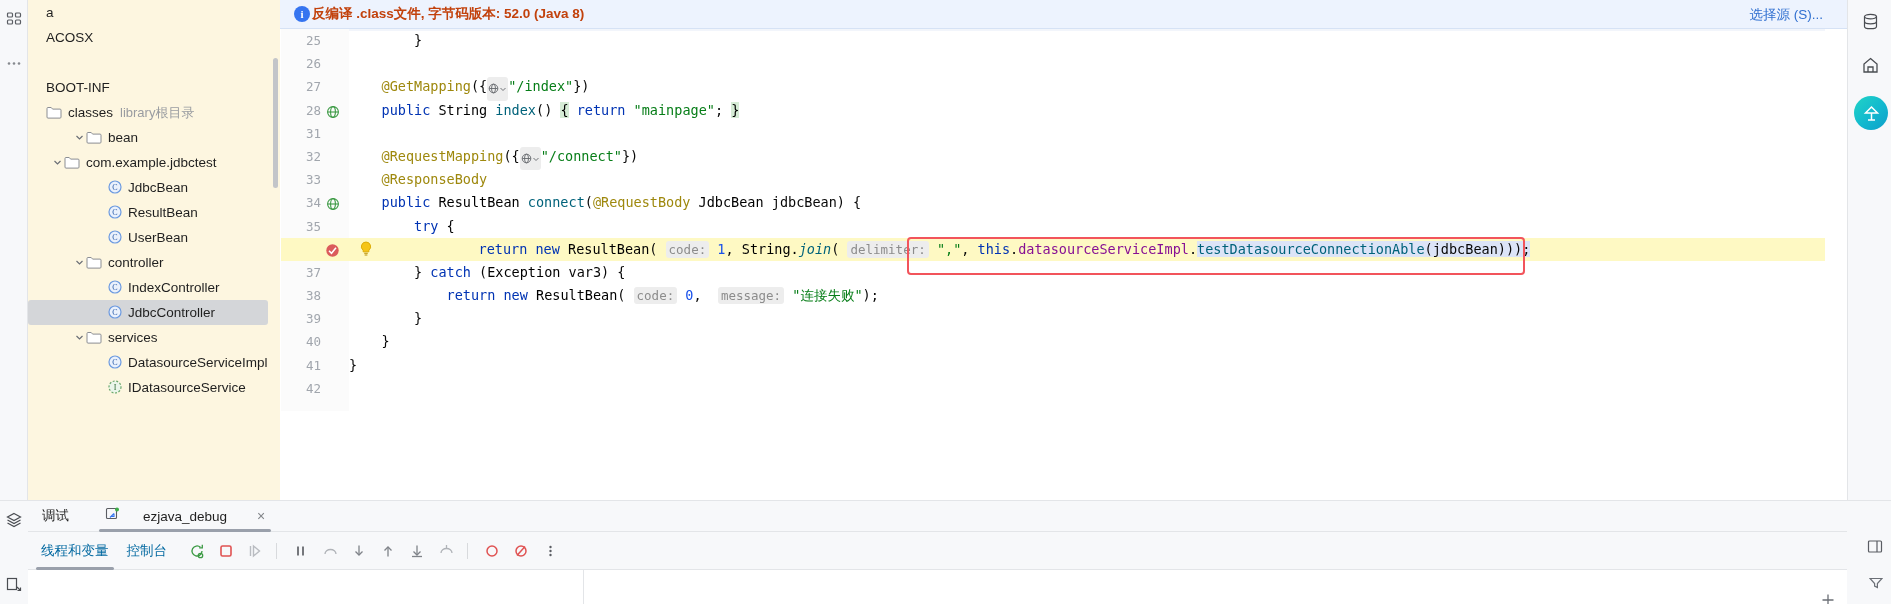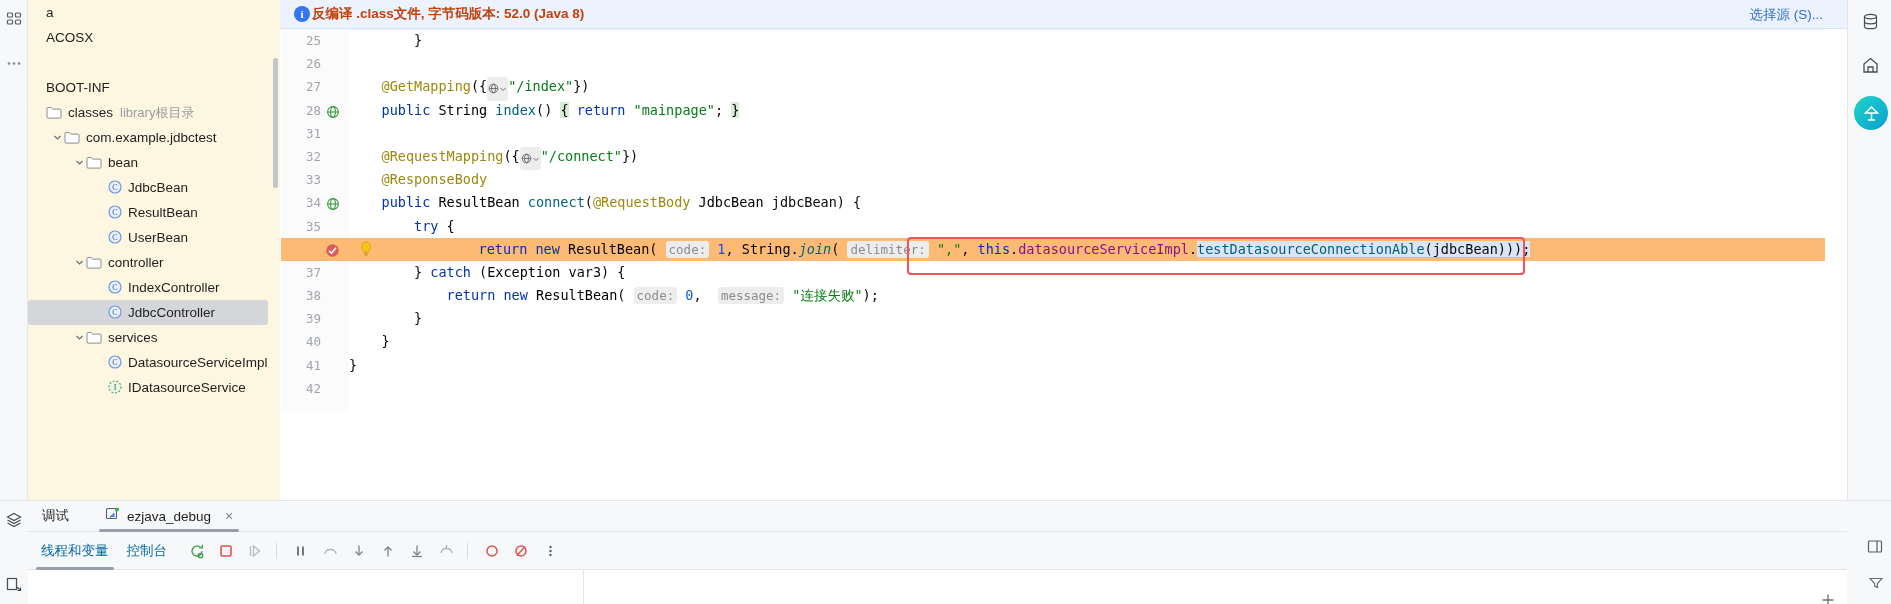--- a/index.html
+++ b/index.html
@@ -91,21 +91,21 @@
   .cline {
     position: relative; height: 23.2px; line-height: 23.2px;
     font-family: "DejaVu Sans Mono", monospace; font-size: 13.5px;
     white-space: pre;
   }
   .lnum {
     position: absolute; left: 0; width: 40px; text-align: right;
     color: #a1a6ad; font-family: "DejaVu Sans Mono", monospace; font-size: 12.5px;
   }
   .ctext { position: absolute; left: 68px; }
-  .cline.hl { background: #fdba74; }
+  .cline.hl { background: #fef9c3; }
   .cline.hl .ctext { left: 68px; }
 
   
   .kw   { color: #0033b3; }
   .str  { color: #067d17; }
   .anno { color: #9e880d; }
   .num  { color: #1750eb; }
   .typ  { color: #000000; }
   .mth  { color: #00627a; }
   .fld  { color: #871094; }
@@ -157,21 +157,21 @@
     background: #f7f8fa; border-top: 1px solid #e3e5e8;
   }
   .dbg-rail { position: absolute; left: 0; top: 0; width: 28px; height: 104px; }
   .dbg-tabs {
     position: absolute; left: 28px; top: 0; width: 1819px; height: 31px;
     display: flex; align-items: center; border-bottom: 1px solid #e3e5e8;
   }
   .dbg-title { margin-left: 14px; font-size: 13.5px; color: #1f1f1f; }
   .dbg-tab {
     margin-left: 30px; height: 31px; display: flex; align-items: center;
-    position: relative; padding: 12px 6px;
+    position: relative; padding: 12px 6px; gap: 16px;
   }
   .dbg-tab .tlabel { font-size: 13.5px; color: #1f1f1f; margin-left: 7px; }
   .dbg-tab .tclose { margin-left: 14px; color: #818489; font-size: 14px; }
   .dbg-tab .underline {
     position: absolute; left: 0; bottom: 0; width: 100%; height: 2.5px;
     background: #9aa0ab; border-radius: 2px;
   }
   .dbg-toolbar {
     position: absolute; left: 28px; top: 31px; width: 1819px; height: 38px;
     display: flex; align-items: center; border-bottom: 1px solid #e3e5e8;
@@ -249,41 +249,41 @@
           <span class="lbl">BOOT-INF</span>
         </div>
         <div class="proj-row ind0">
           <span class="chev"></span>
           <span class="folder-ico"><svg width="16" height="13" viewBox="0 0 16 13" fill="#fff" stroke="#8b8e93" stroke-width="1">
               <path d="M1 2.5 a1 1 0 0 1 1 -1 h3.2 l1.4 1.6 H14 a1 1 0 0 1 1 1 v7 a1 1 0 0 1 -1 1 H2 a1 1 0 0 1 -1 -1 Z"></path>
             </svg></span>
           <span class="lbl">classes</span>
           <span class="sublabel">library根目录</span>
         </div>
+        <div class="proj-row ind2">
+          <span class="chev">
+            <svg width="9" height="9" viewBox="0 0 9 9" fill="none" stroke="#6b6f76" stroke-width="1.2">
+              <path d="M1.5 3 L4.5 6 L7.5 3"></path>
+            </svg>
+          </span>
+          <span class="folder-ico"><svg width="16" height="13" viewBox="0 0 16 13" fill="#fff" stroke="#8b8e93" stroke-width="1">
+              <path d="M1 2.5 a1 1 0 0 1 1 -1 h3.2 l1.4 1.6 H14 a1 1 0 0 1 1 1 v7 a1 1 0 0 1 -1 1 H2 a1 1 0 0 1 -1 -1 Z"></path>
+            </svg></span>
+          <span class="lbl">bean</span>
+        </div>
         <div class="proj-row ind1">
           <span class="chev">
             <svg width="9" height="9" viewBox="0 0 9 9" fill="none" stroke="#6b6f76" stroke-width="1.2">
               <path d="M1.5 3 L4.5 6 L7.5 3"></path>
             </svg>
           </span>
           <span class="folder-ico"><svg width="16" height="13" viewBox="0 0 16 13" fill="#fff" stroke="#8b8e93" stroke-width="1">
               <path d="M1 2.5 a1 1 0 0 1 1 -1 h3.2 l1.4 1.6 H14 a1 1 0 0 1 1 1 v7 a1 1 0 0 1 -1 1 H2 a1 1 0 0 1 -1 -1 Z"></path>
             </svg></span>
           <span class="lbl">com.example.jdbctest</span>
-        </div>
-        <div class="proj-row ind2">
-          <span class="chev">
-            <svg width="9" height="9" viewBox="0 0 9 9" fill="none" stroke="#6b6f76" stroke-width="1.2">
-              <path d="M1.5 3 L4.5 6 L7.5 3"></path>
-            </svg>
-          </span>
-          <span class="folder-ico"><svg width="16" height="13" viewBox="0 0 16 13" fill="#fff" stroke="#8b8e93" stroke-width="1">
-              <path d="M1 2.5 a1 1 0 0 1 1 -1 h3.2 l1.4 1.6 H14 a1 1 0 0 1 1 1 v7 a1 1 0 0 1 -1 1 H2 a1 1 0 0 1 -1 -1 Z"></path>
-            </svg></span>
-          <span class="lbl">bean</span>
         </div>
         <div class="proj-row ind3">
           <span class="chev"></span>
           <span class="cls-ico"><svg width="14" height="14" viewBox="0 0 14 14" fill="none">
               <circle cx="7" cy="7" r="6" stroke="#6c9ae0" stroke-width="1.2" fill="#eaf1fc"></circle>
               <text x="7" y="10" font-size="8" text-anchor="middle" fill="#2a5ca8" font-family="Liberation Serif, serif">C</text>
             </svg></span>
           <span class="lbl">JdbcBean</span>
         </div>
         <div class="proj-row ind3">

